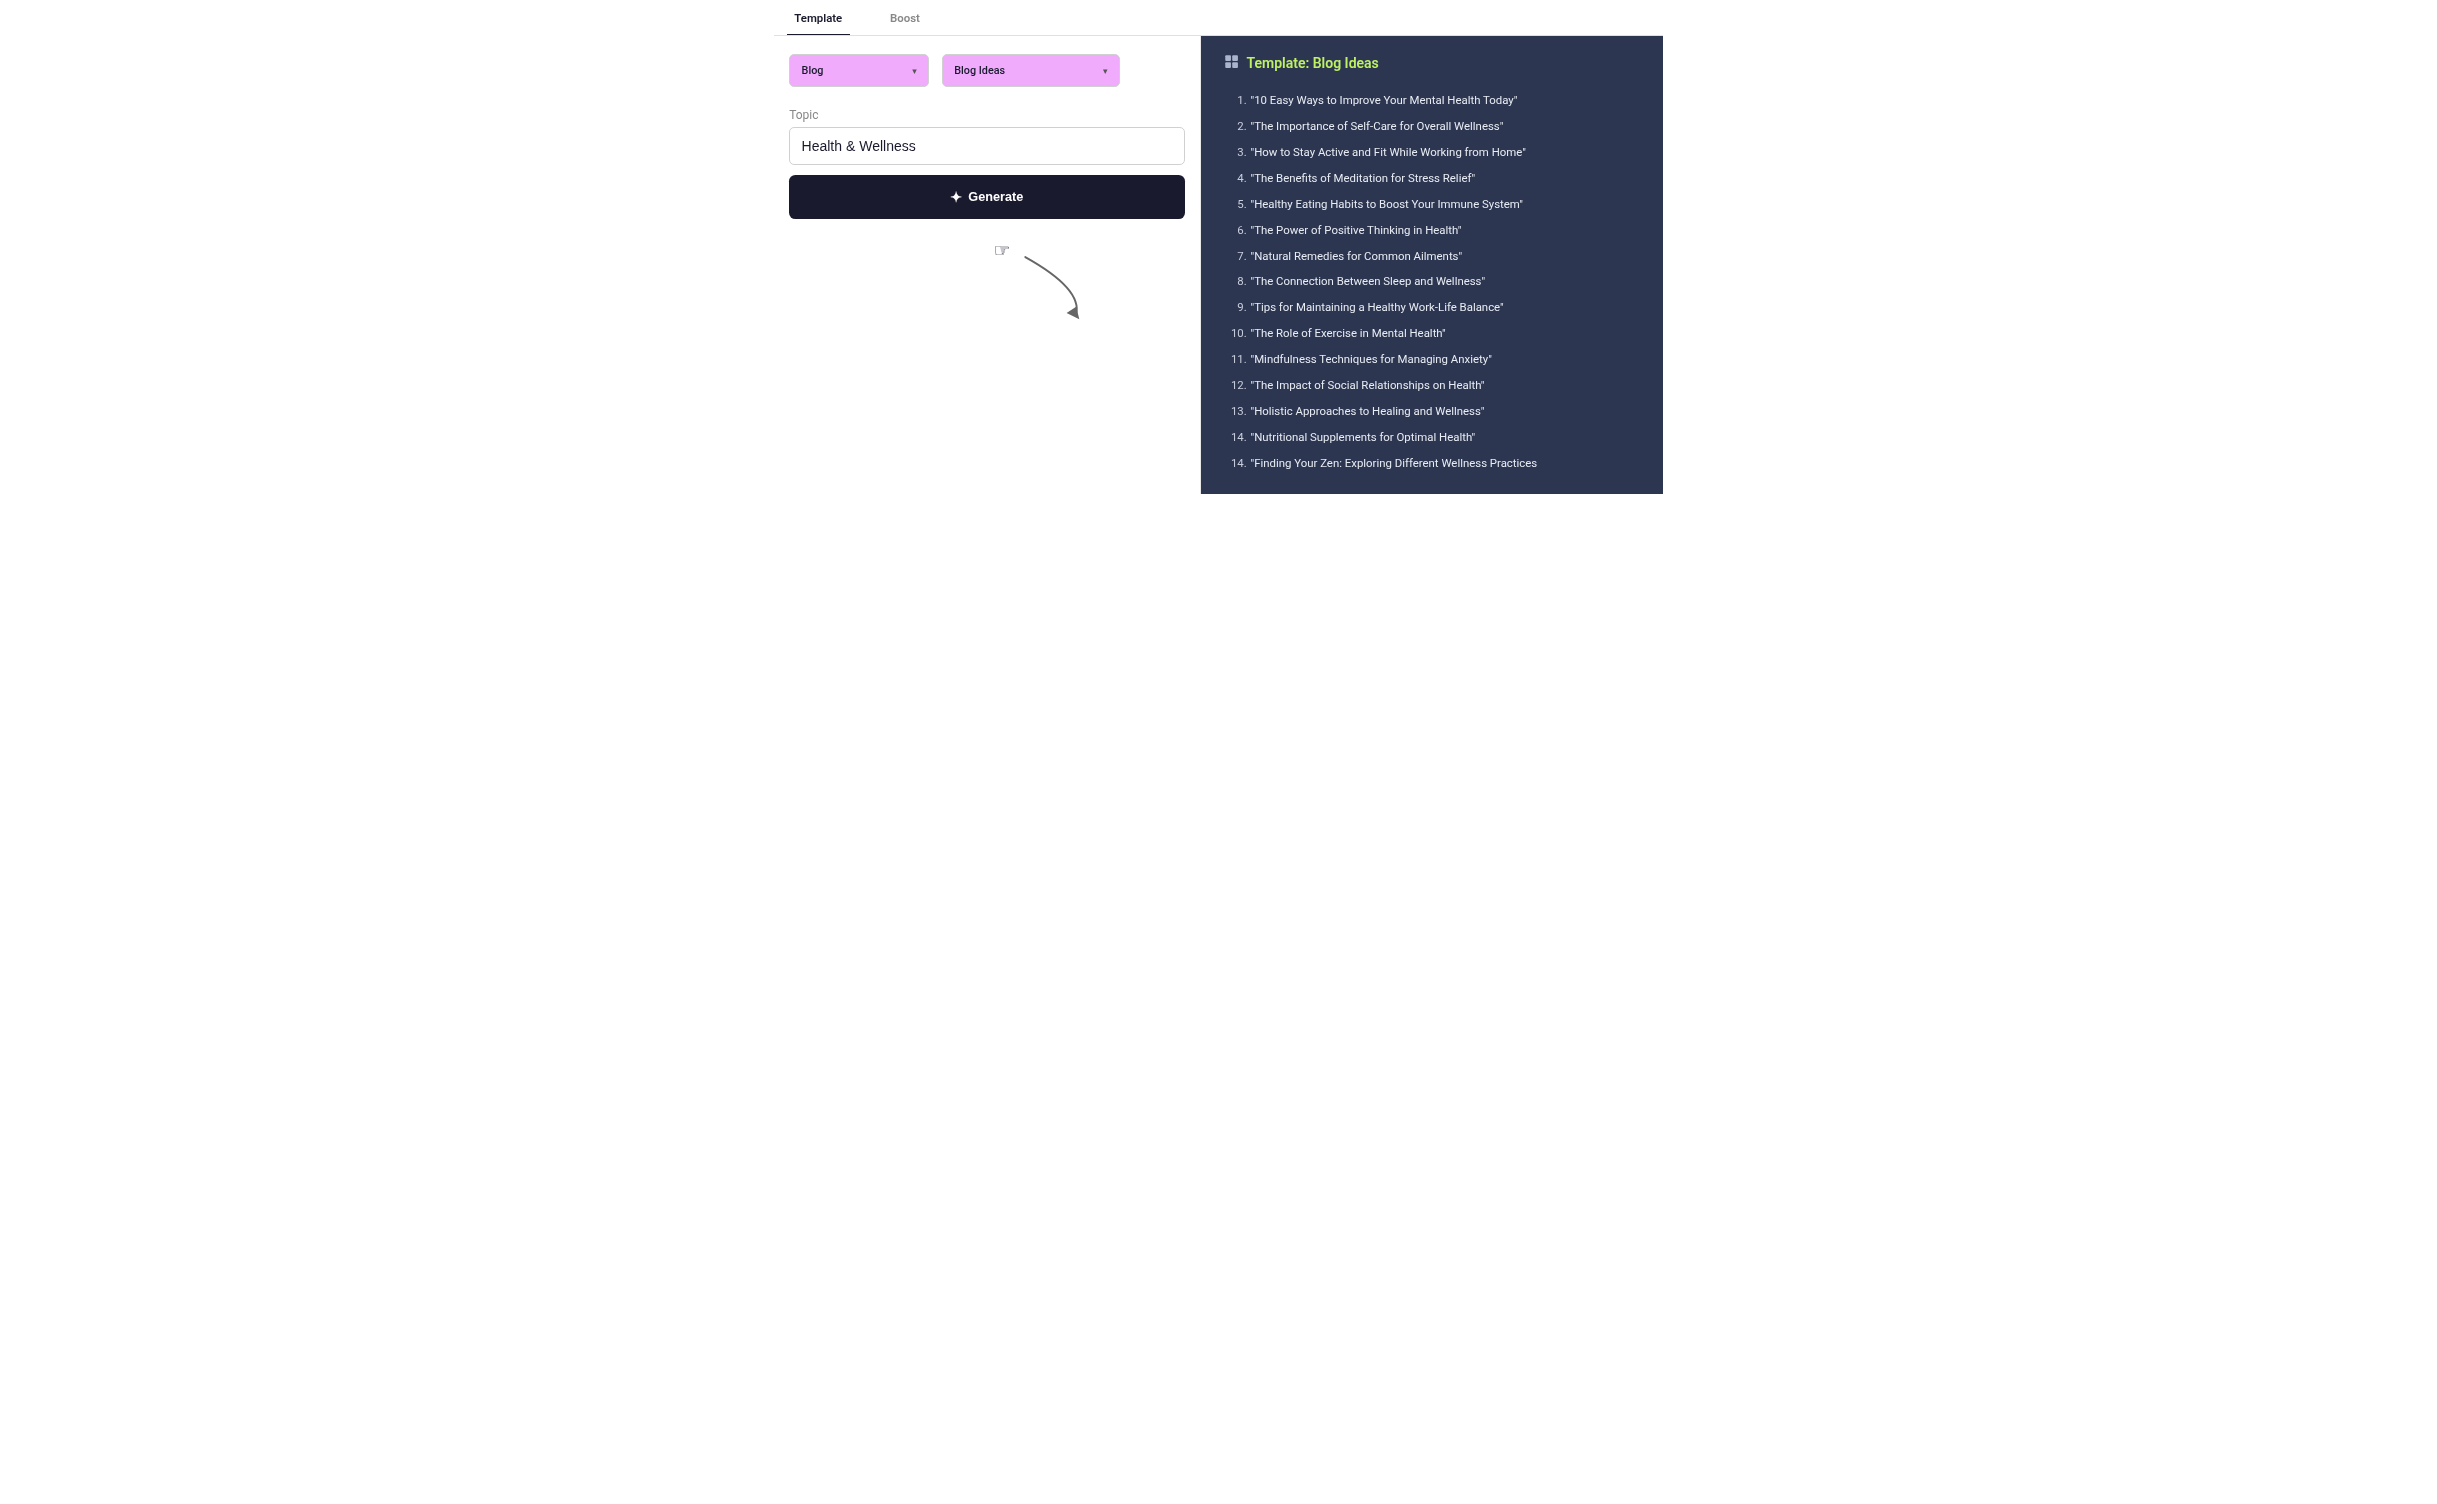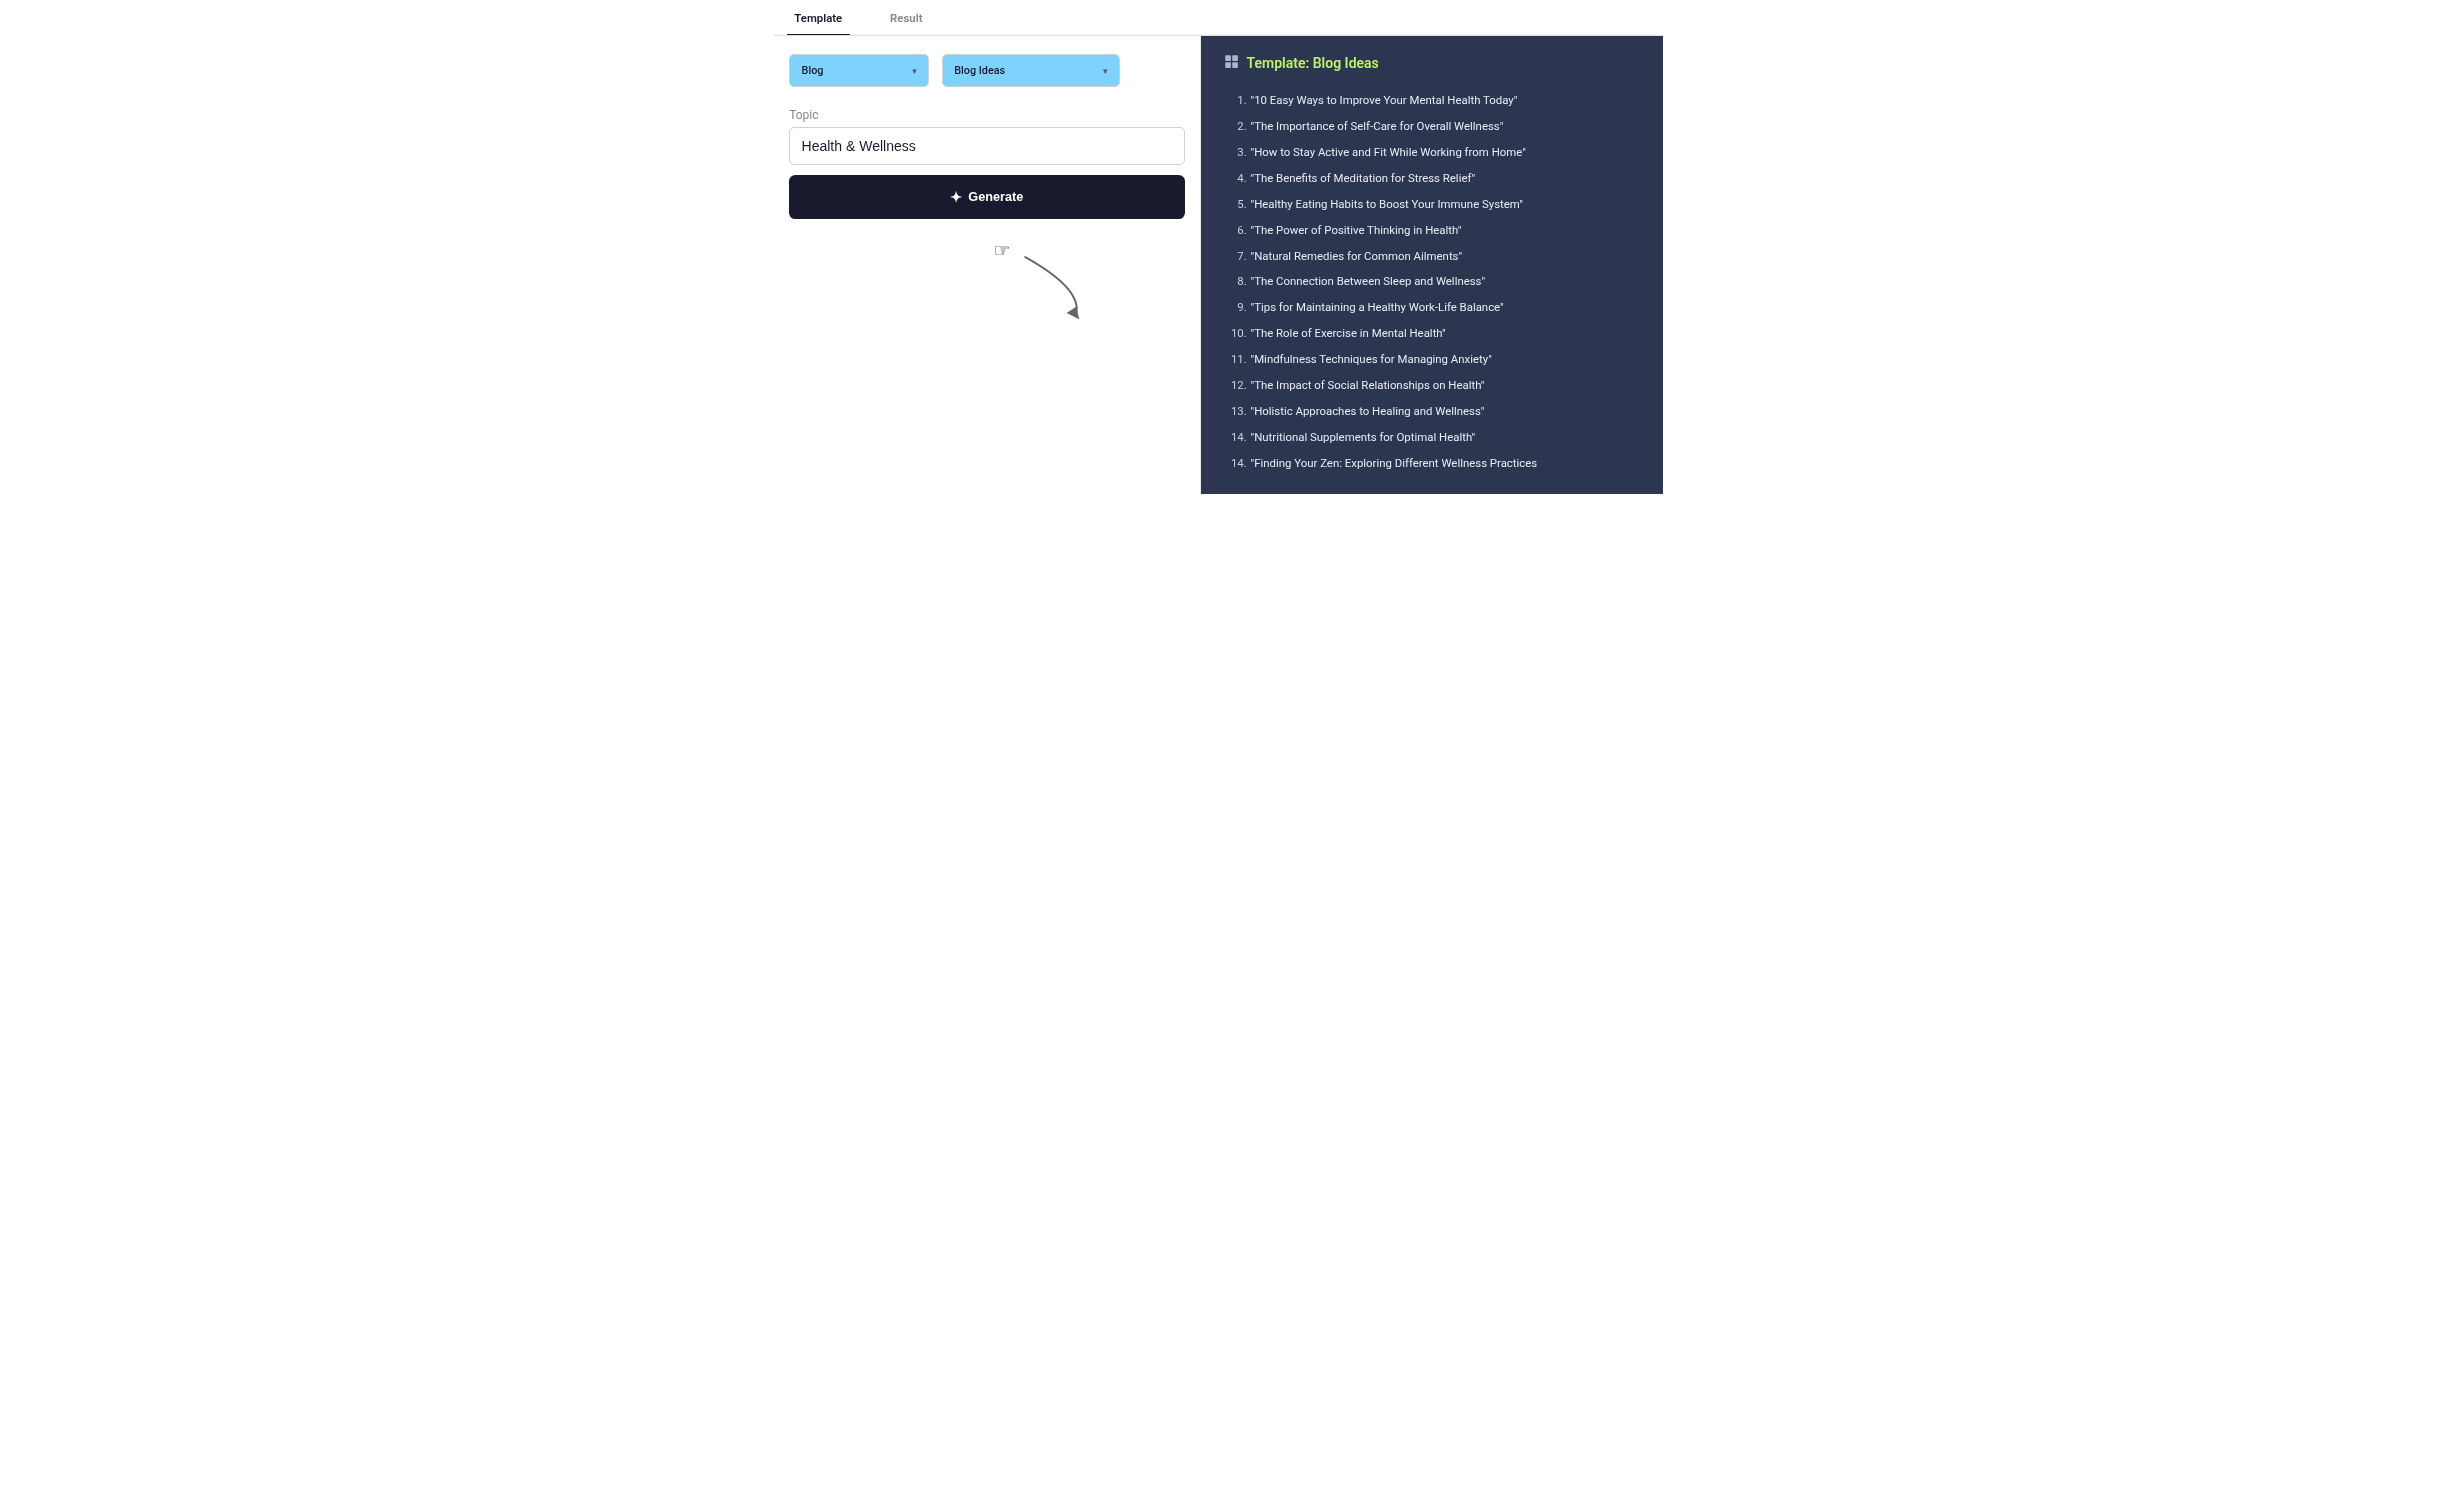--- a/index.html
+++ b/index.html
@@ -60,21 +60,21 @@
     }
 
     
     .dropdowns-row {
       display: flex;
       gap: 12.7px;
       margin-bottom: 20.3px;
     }
 
     .dropdown-wrapper {
-      background: #7dd3fc;
+      background: #f0abfc;
       border: 1px solid #d0d0d0;
       border-radius: 5.1px;
       padding: 9px 11.4px;
       display: flex;
       align-items: center;
       justify-content: space-between;
       cursor: pointer;
       min-width: 140px;
     }
 
@@ -194,21 +194,21 @@
       color: #c8cedd;
     }
   </style>
 </head>
 <body>
 
 <div class="app-container">
 
   <div class="tabs">
     <div class="tab active">Template</div>
-    <div class="tab">Result</div>
+    <div class="tab">Boost</div>
   </div>
 
   <div class="main-layout">
 
     <div class="left-panel">
 
       
       <div class="dropdowns-row">
         <div class="dropdown-wrapper">
           <span class="dropdown-label">Blog</span>

